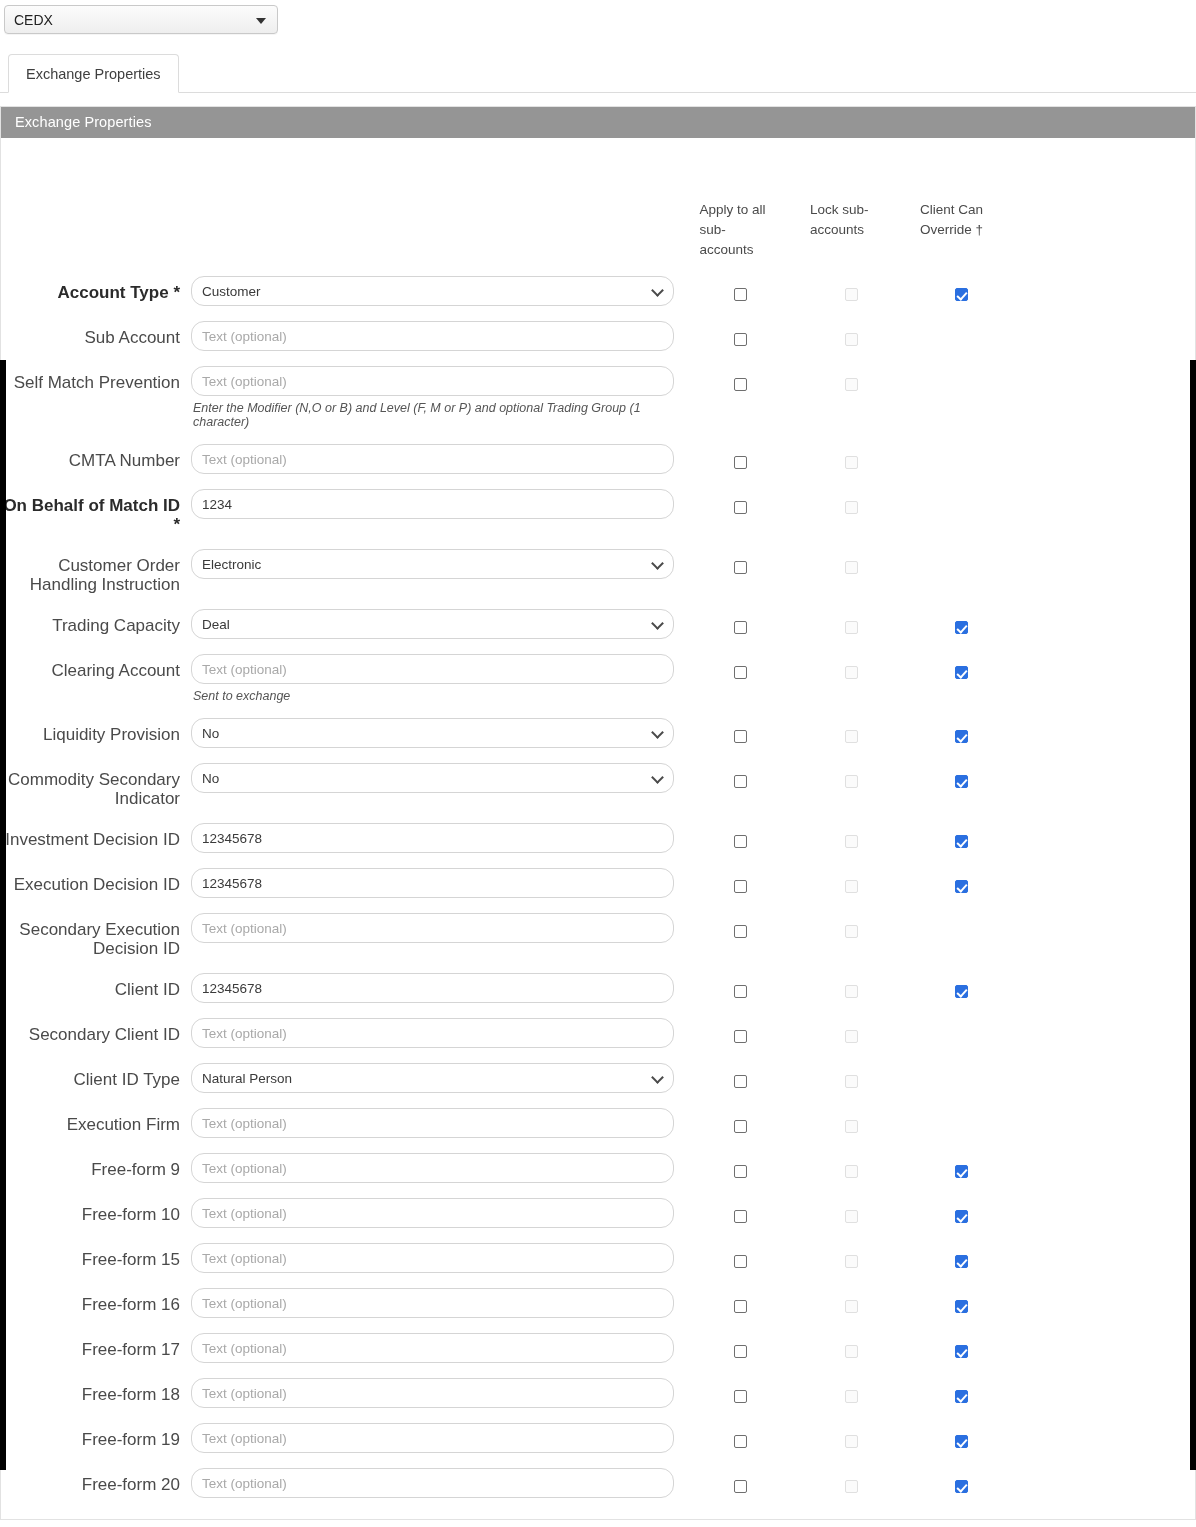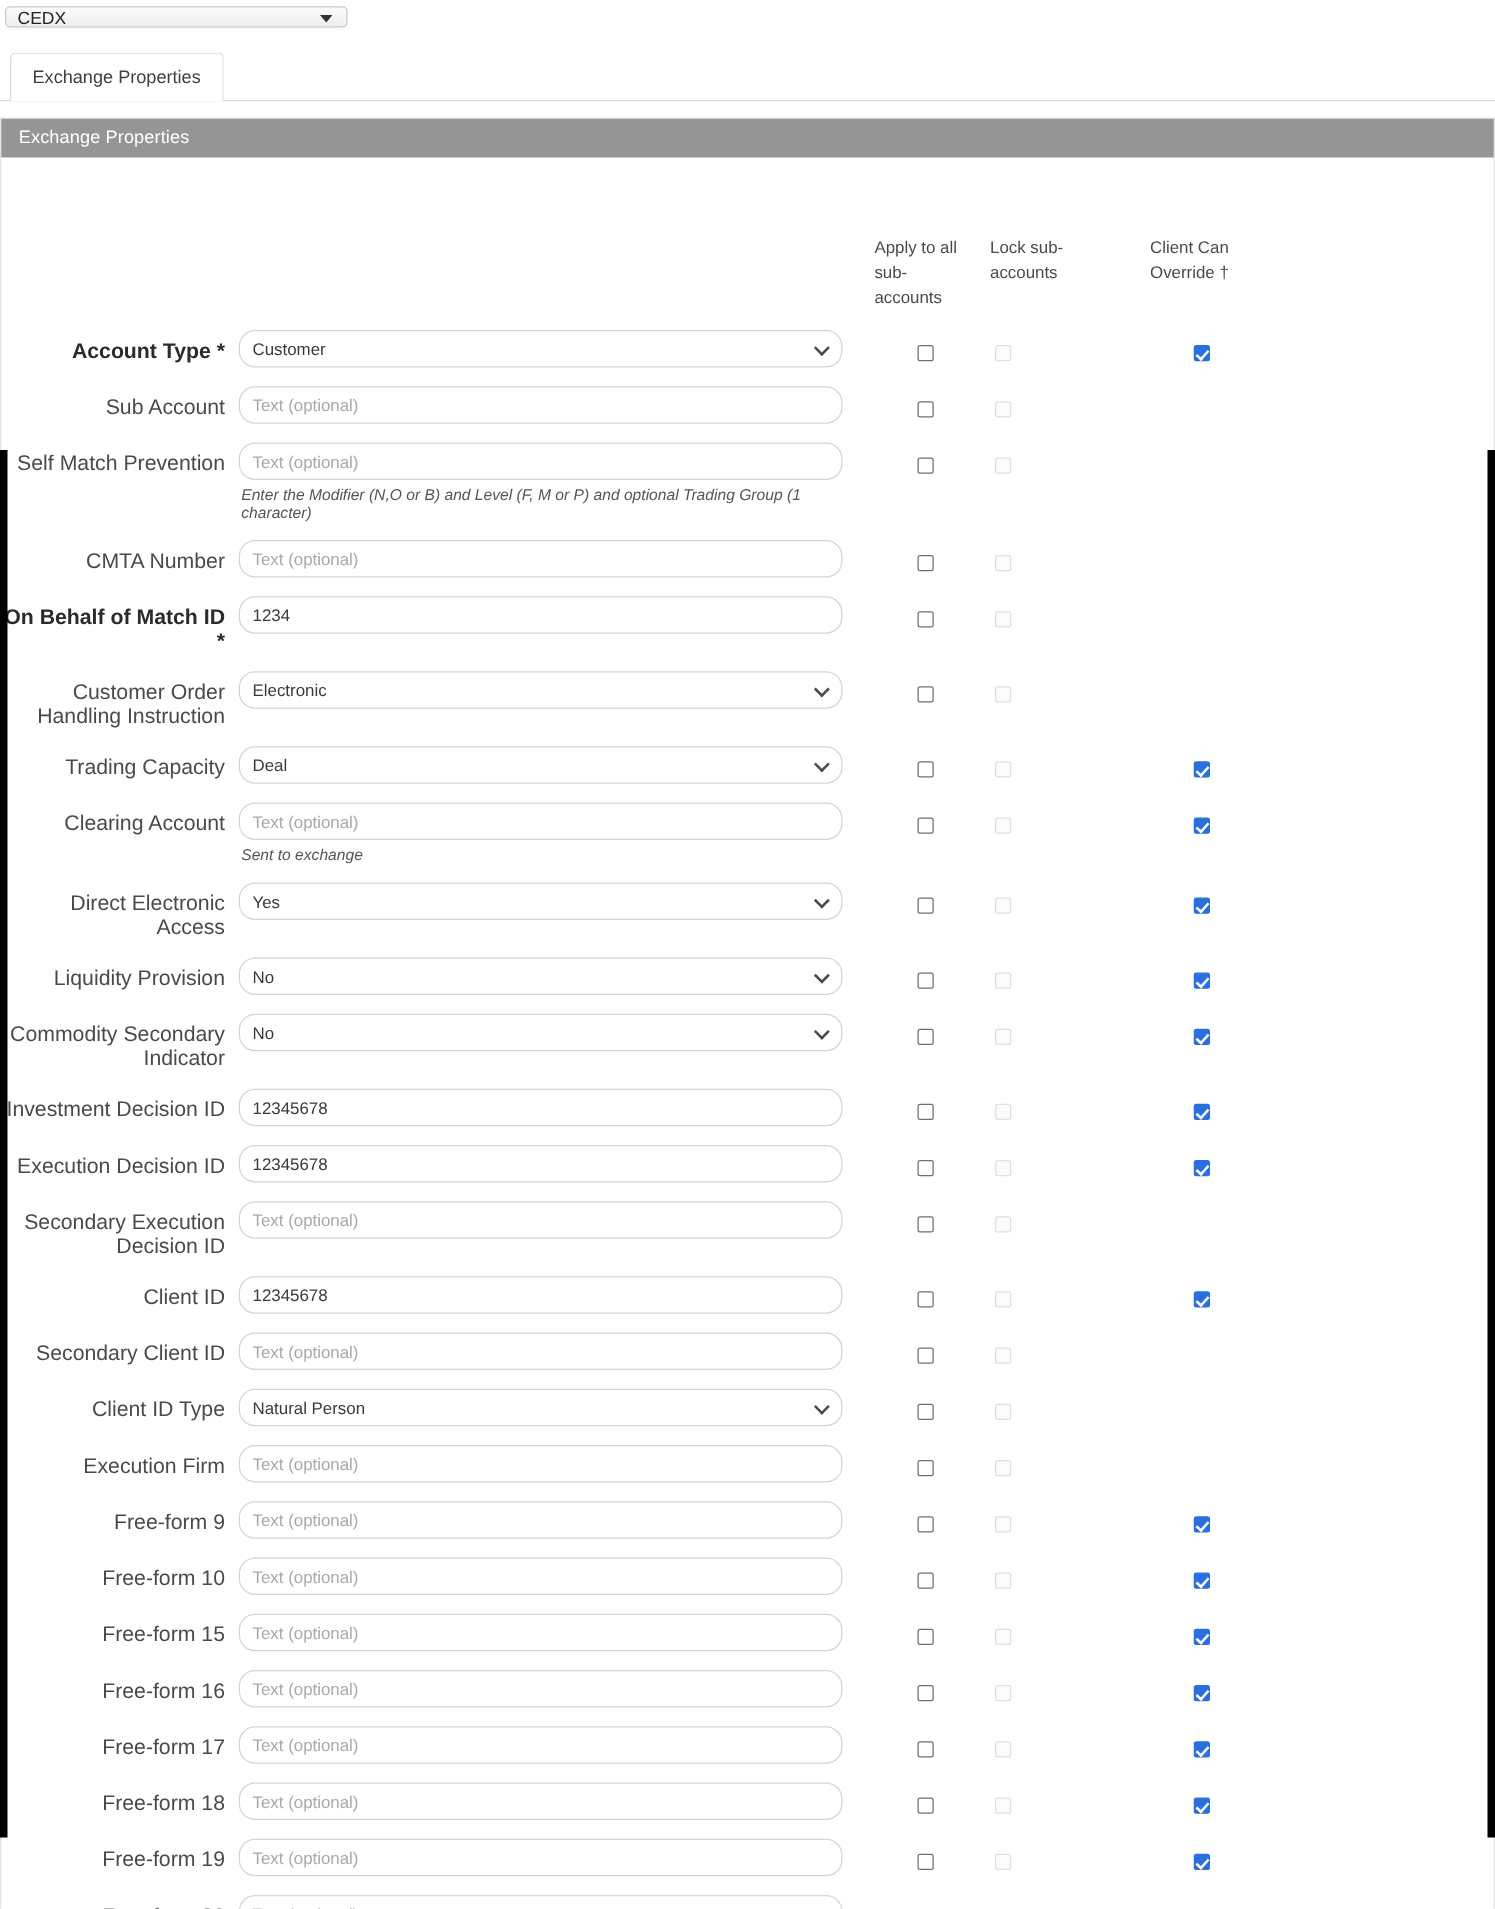--- a/index.html
+++ b/index.html
@@ -7,21 +7,21 @@
     margin: 0; padding: 0;
     background: #ffffff;
     font-family: "Liberation Sans", sans-serif;
     color: #3c3c3c;
   }
   body { width: 1196px; height: 1527px; position: relative; overflow: hidden; }
 
   
   .topbar { padding: 5px 0 0 4px; }
   .exchange-select {
-    width: 274px; height: 17px;
+    width: 274px; height: 29px;
     border: 1px solid #c9c9c9; border-radius: 4px;
     background: linear-gradient(#fcfcfc, #eeeeee);
     font-family: "Liberation Sans", sans-serif;
     font-size: 14px; color: #222;
     padding: 0 26px 0 9px;
     display: flex; align-items: center;
     position: relative; cursor: default;
     box-shadow: 0 1px 0 rgba(0,0,0,.04);
   }
   .exchange-select .caret {
@@ -66,21 +66,21 @@
     padding: 7px 14px 8px;
     letter-spacing: .1px;
   }
   .panel-body { padding: 0 0 14px 0; }
 
   
   .grid-row { display: flex; align-items: flex-start; }
   .col-label  { width: 190px; flex: none; text-align: right; padding-right: 11px; }
   .col-field  { width: 494px; flex: none; }
   .col-apply  { width: 111px; flex: none; display: flex; justify-content: center; }
-  .col-lock   { width: 110px; flex: none; display: flex; }
+  .col-lock   { width: 110px; flex: none; display: flex; justify-content: center; }
   .col-over   { width: 110px; flex: none; display: flex; justify-content: center; }
 
   
   .col-head-row { padding: 18px 0 8px; }
   .colhead {
     font-size: 13.5px; color: #4a4a4a;
     line-height: 20px; text-align: left;
     width: 78px;
   }
   .col-apply .colhead, .col-lock .colhead, .col-over .colhead { margin-left: -4px; margin-top: 44px; }
@@ -385,46 +385,20 @@
             </div>
           </div>
           <div class="col-over">
             <div class="cbwrap">
               <span class="cb checked"></span>
             </div>
           </div>
         </div>
         <div class="grid-row field-row">
           <div class="col-label">
-            <div class="field-label">Direct Electronic Access</div>
-          </div>
-          <div class="col-field">
-            <div class="control">
-              <span>Yes</span>
-              <span class="chev"></span>
-            </div>
-          </div>
-          <div class="col-apply">
-            <div class="cbwrap">
-              <span class="cb"></span>
-            </div>
-          </div>
-          <div class="col-lock">
-            <div class="cbwrap">
-              <span class="cb disabled"></span>
-            </div>
-          </div>
-          <div class="col-over">
-            <div class="cbwrap">
-              <span class="cb checked"></span>
-            </div>
-          </div>
-        </div>
-        <div class="grid-row field-row">
-          <div class="col-label">
             <div class="field-label">Liquidity Provision</div>
           </div>
           <div class="col-field">
             <div class="control">
               <span>No</span>
               <span class="chev"></span>
             </div>
           </div>
           <div class="col-apply">
             <div class="cbwrap">

